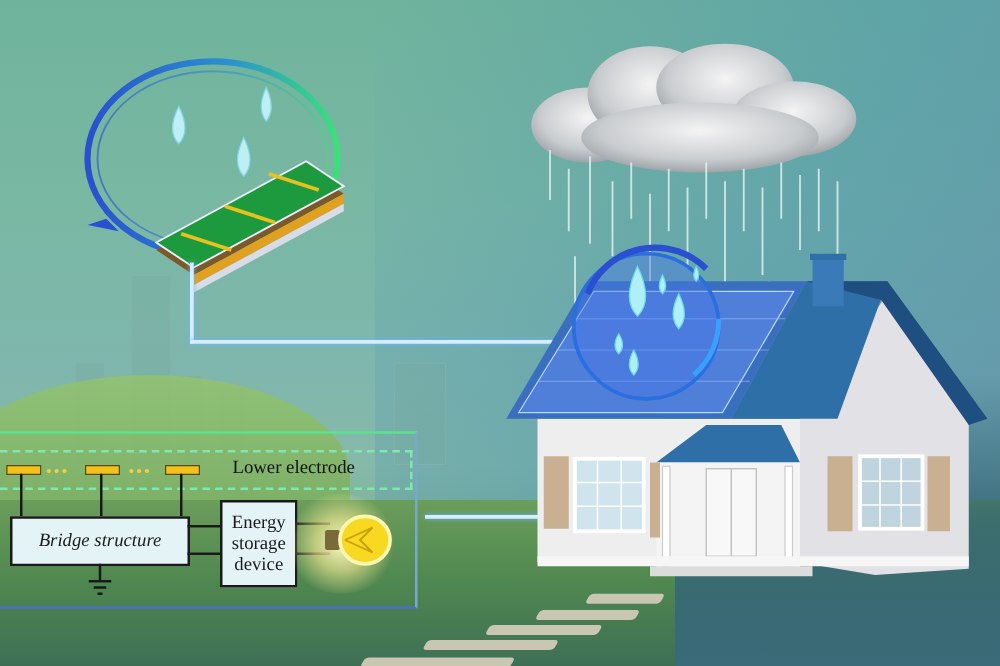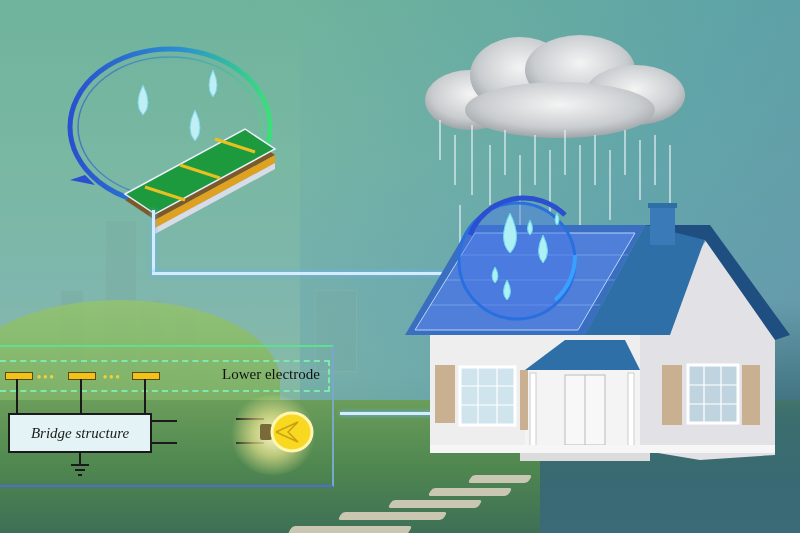--- a/index.html
+++ b/index.html
@@ -10,21 +10,21 @@
     background: linear-gradient(120deg, rgba(90,160,170,0) 0%, rgba(80,150,175,0.55) 60%, rgba(90,140,170,0.7) 100%); }
   .ground { position: absolute; left: 0; top: 400px; width: 800px; height: 133px;
     background: linear-gradient(180deg, #6b9d5b 0%, #4f8750 50%, #3e6f56 100%); }
   .ground-right { position: absolute; right: 0; top: 300px; width: 260px; height: 233px;
     background: linear-gradient(180deg, rgba(60,110,120,0) 0%, rgba(50,100,115,0.8) 50%, #3b6a78 100%); }
   .hill-left { position: absolute; left: -40px; top: 300px; width: 320px; height: 160px; border-radius: 50% 50% 0 0;
     background: linear-gradient(180deg, #93c36e 0%, #6fa552 100%); opacity: 0.85; }
   .building { position: absolute; background: rgba(120,170,160,0.35); border: 1px solid rgba(150,190,180,0.3); }
   .path-stone { position: absolute; height: 8px; background: #c9c6b2; border-radius: 3px; transform: skewX(-30deg); }
   svg { position: absolute; overflow: visible; }
-  .label { position: absolute; color: #111; font-family: "Liberation Serif", serif; margin-left: 36px; }
+  .label { position: absolute; color: #111; font-family: "Liberation Serif", serif; }
   .box { position: absolute; background: #e4f4f6; border: 2px solid #1a1a1a; display: flex; align-items: center; justify-content: center; text-align: center; font-size: 15px; line-height: 17px; color: #1a1a1a; }
   .electrode-region { position: absolute; left: 0; top: 360px; width: 328px; height: 28px; border-top: 2px dashed #7fe8b0; border-bottom: 2px dashed #7fe8b0; border-right: 2px dashed #7fe8b0; }
   .circuit-frame { position: absolute; left: 0; top: 345px; width: 332px; height: 138px; border-top: 2px solid #5fe08e; border-right: 2px solid #7aa8c8; border-bottom: 2px solid #4a6fd0; }
   .electrode { position: absolute; top: 372px; width: 26px; height: 6px; background: #f2c21a; border: 1px solid #5a4a10; }
   .dots { position: absolute; top: 370px; font-size: 12px; color: #f2d03a; letter-spacing: 2px; font-weight: bold; }
   .vline { position: absolute; width: 2px; background: #1a1a1a; }
   .hline { position: absolute; height: 2px; background: #1a1a1a; }
   .glow { position: absolute; left: 228px; top: 395px; width: 90px; height: 80px; border-radius: 50%;
     background: radial-gradient(circle, rgba(255,250,200,0.95) 0%, rgba(255,240,150,0.6) 35%, rgba(255,230,120,0) 70%); }
 </style>
@@ -206,20 +206,25 @@
   </div>
   <div class="hline" style="left:150px;top:420px;width:27px;"></div>
   <div class="hline" style="left:150px;top:442px;width:27px;"></div>
   <div class="vline" style="left:79px;top:451px;height:14px;"></div>
   <svg style="left:70px;top:463px;" width="20" height="14" viewBox="0 0 20 14">
     <line x1="1" y1="2" x2="19" y2="2" stroke="#1a1a1a" stroke-width="2"></line>
     <line x1="5" y1="7" x2="15" y2="7" stroke="#1a1a1a" stroke-width="2"></line>
     <line x1="8" y1="12" x2="12" y2="12" stroke="#1a1a1a" stroke-width="2"></line>
   </svg>
 
+  <div class="box" style="left:176px;top:400px;width:58px;height:66px;flex-direction:column;">
+    <span>Energy</span>
+    <span>storage</span>
+    <span>device</span>
+  </div>
   <div class="hline" style="left:236px;top:418px;width:28px;"></div>
   <div class="hline" style="left:236px;top:442px;width:28px;"></div>
 
   <div class="glow"></div>
   <svg style="left:258px;top:410px;" width="60" height="45" viewBox="0 0 60 45">
     <rect x="2" y="14" width="12" height="16" fill="#7a6a3a" rx="2"></rect>
     <ellipse cx="34" cy="22" rx="20" ry="19" fill="#f8d820" stroke="#fff6b0" stroke-width="3"></ellipse>
     <polyline points="18,22 40,12 30,22 40,32 18,22" fill="none" stroke="#c8a010" stroke-width="1.5"></polyline>
   </svg>
 </div>

